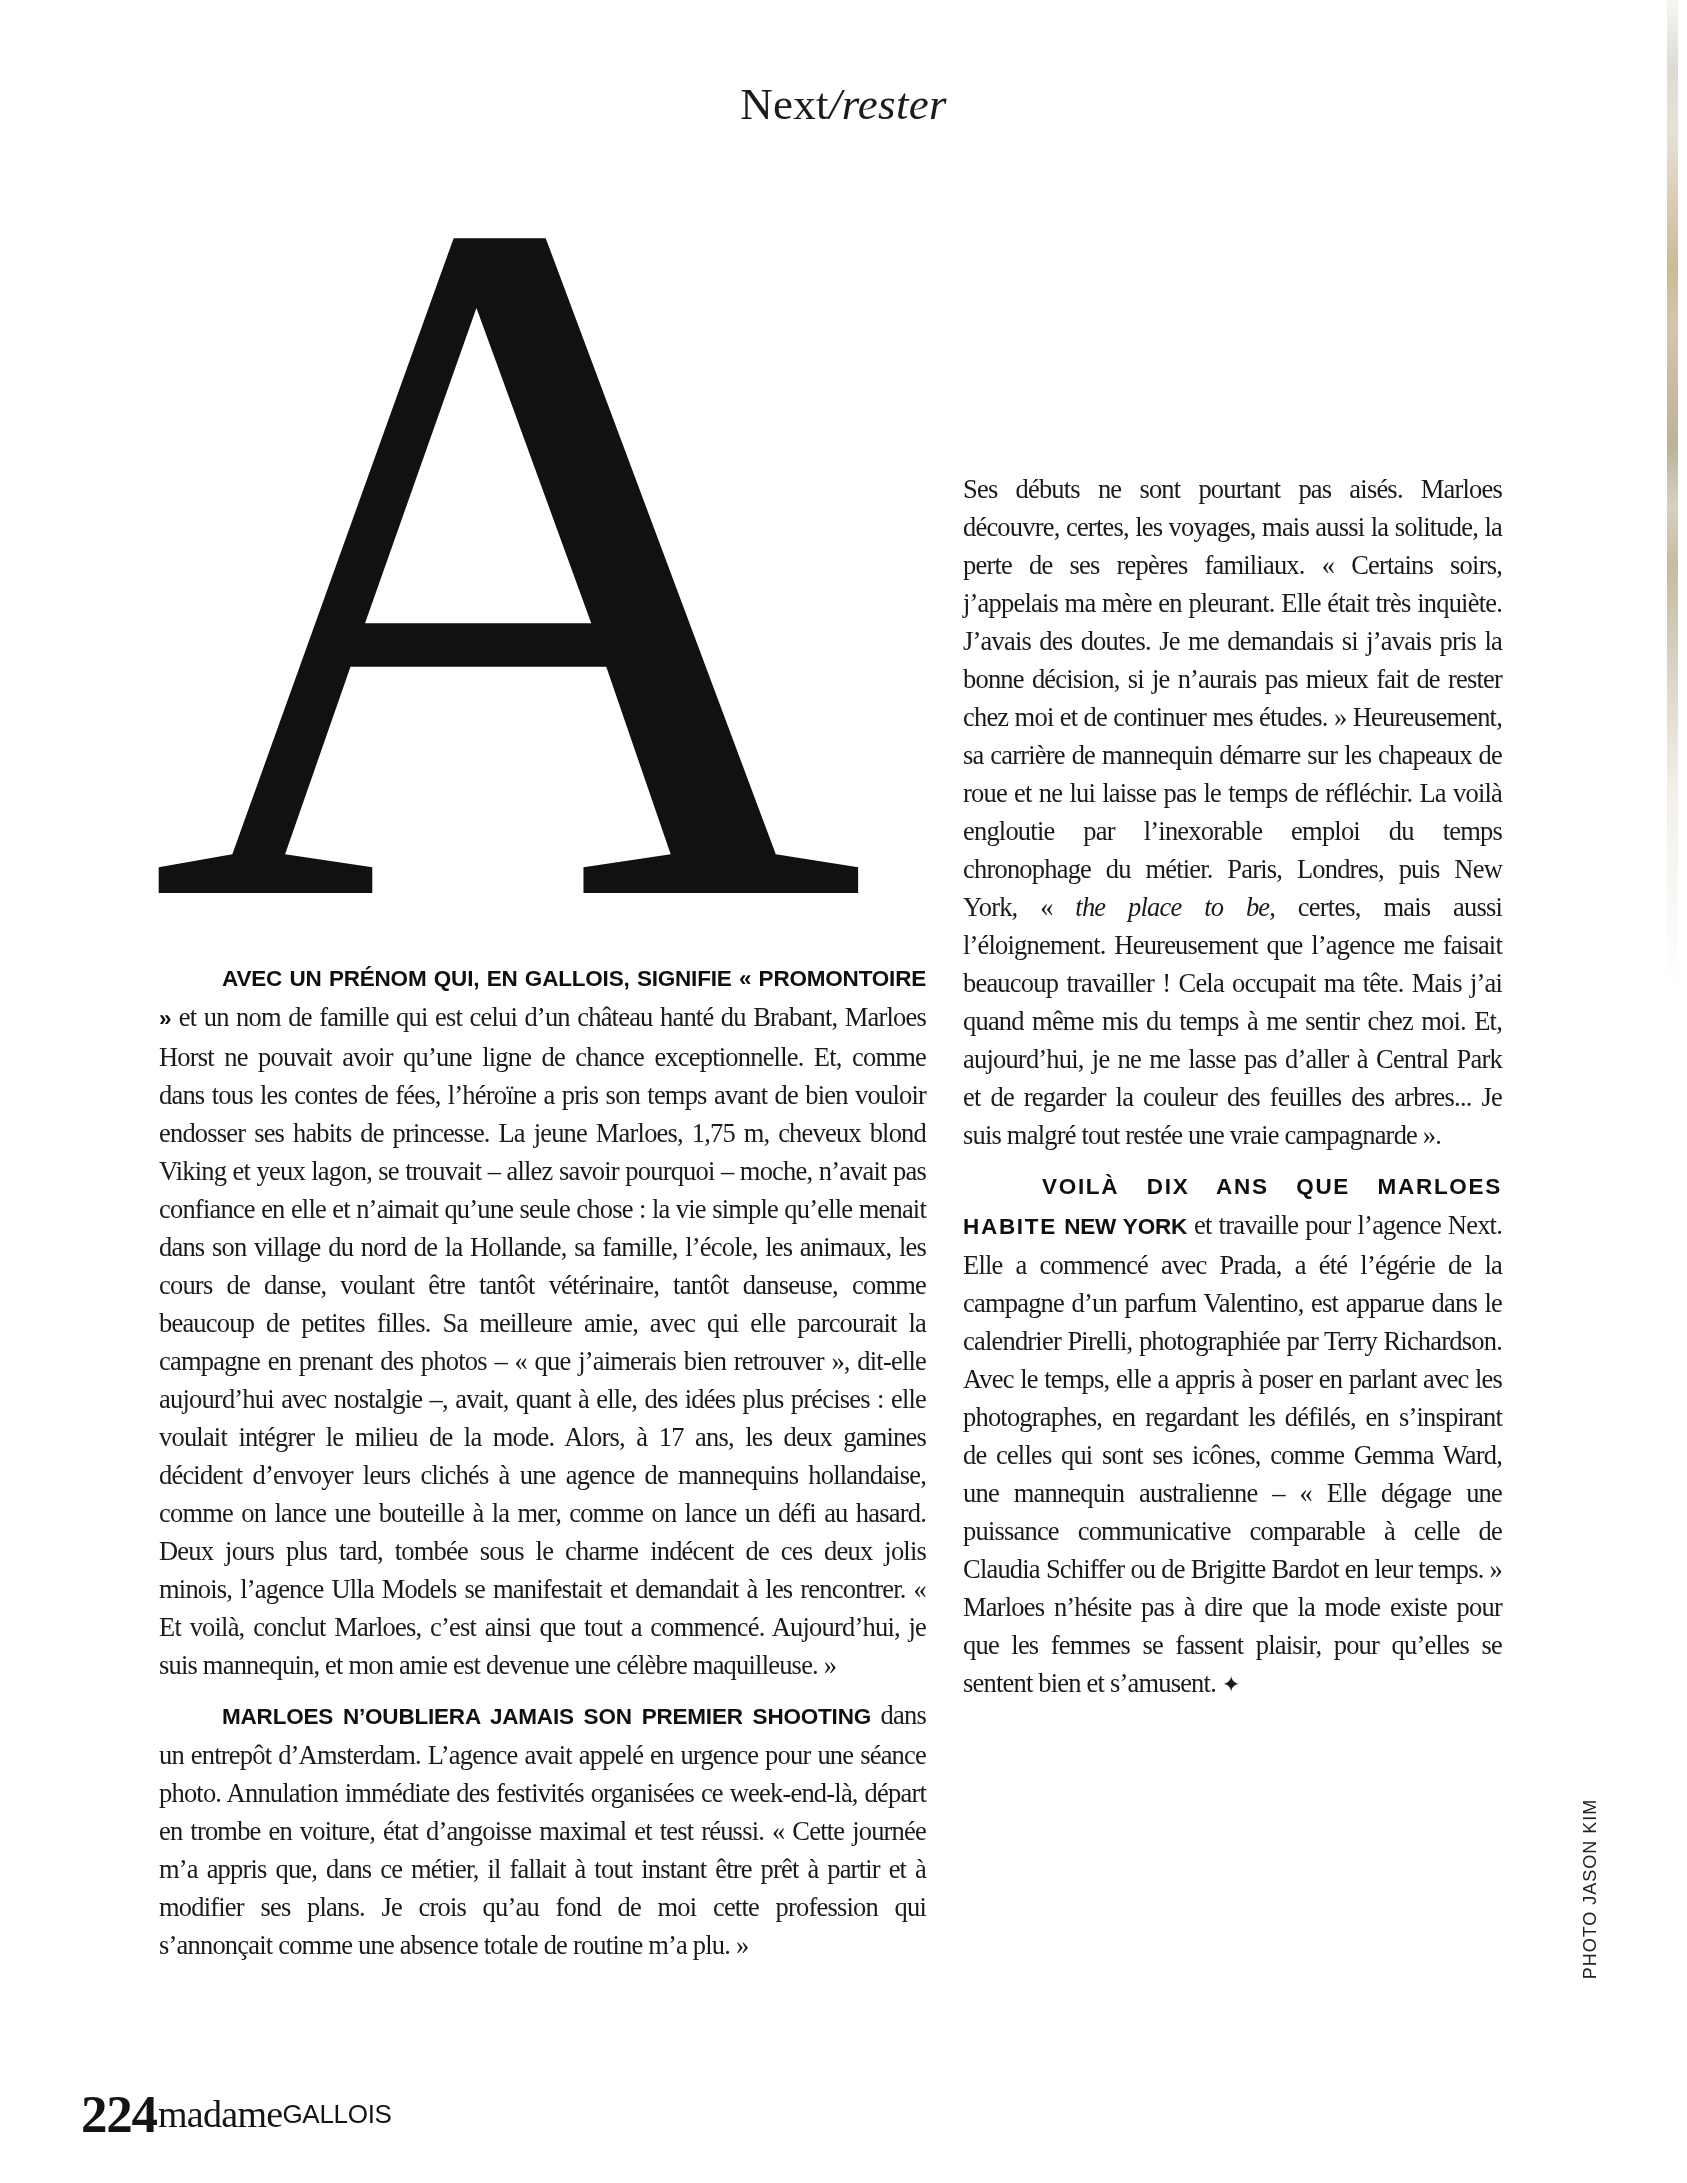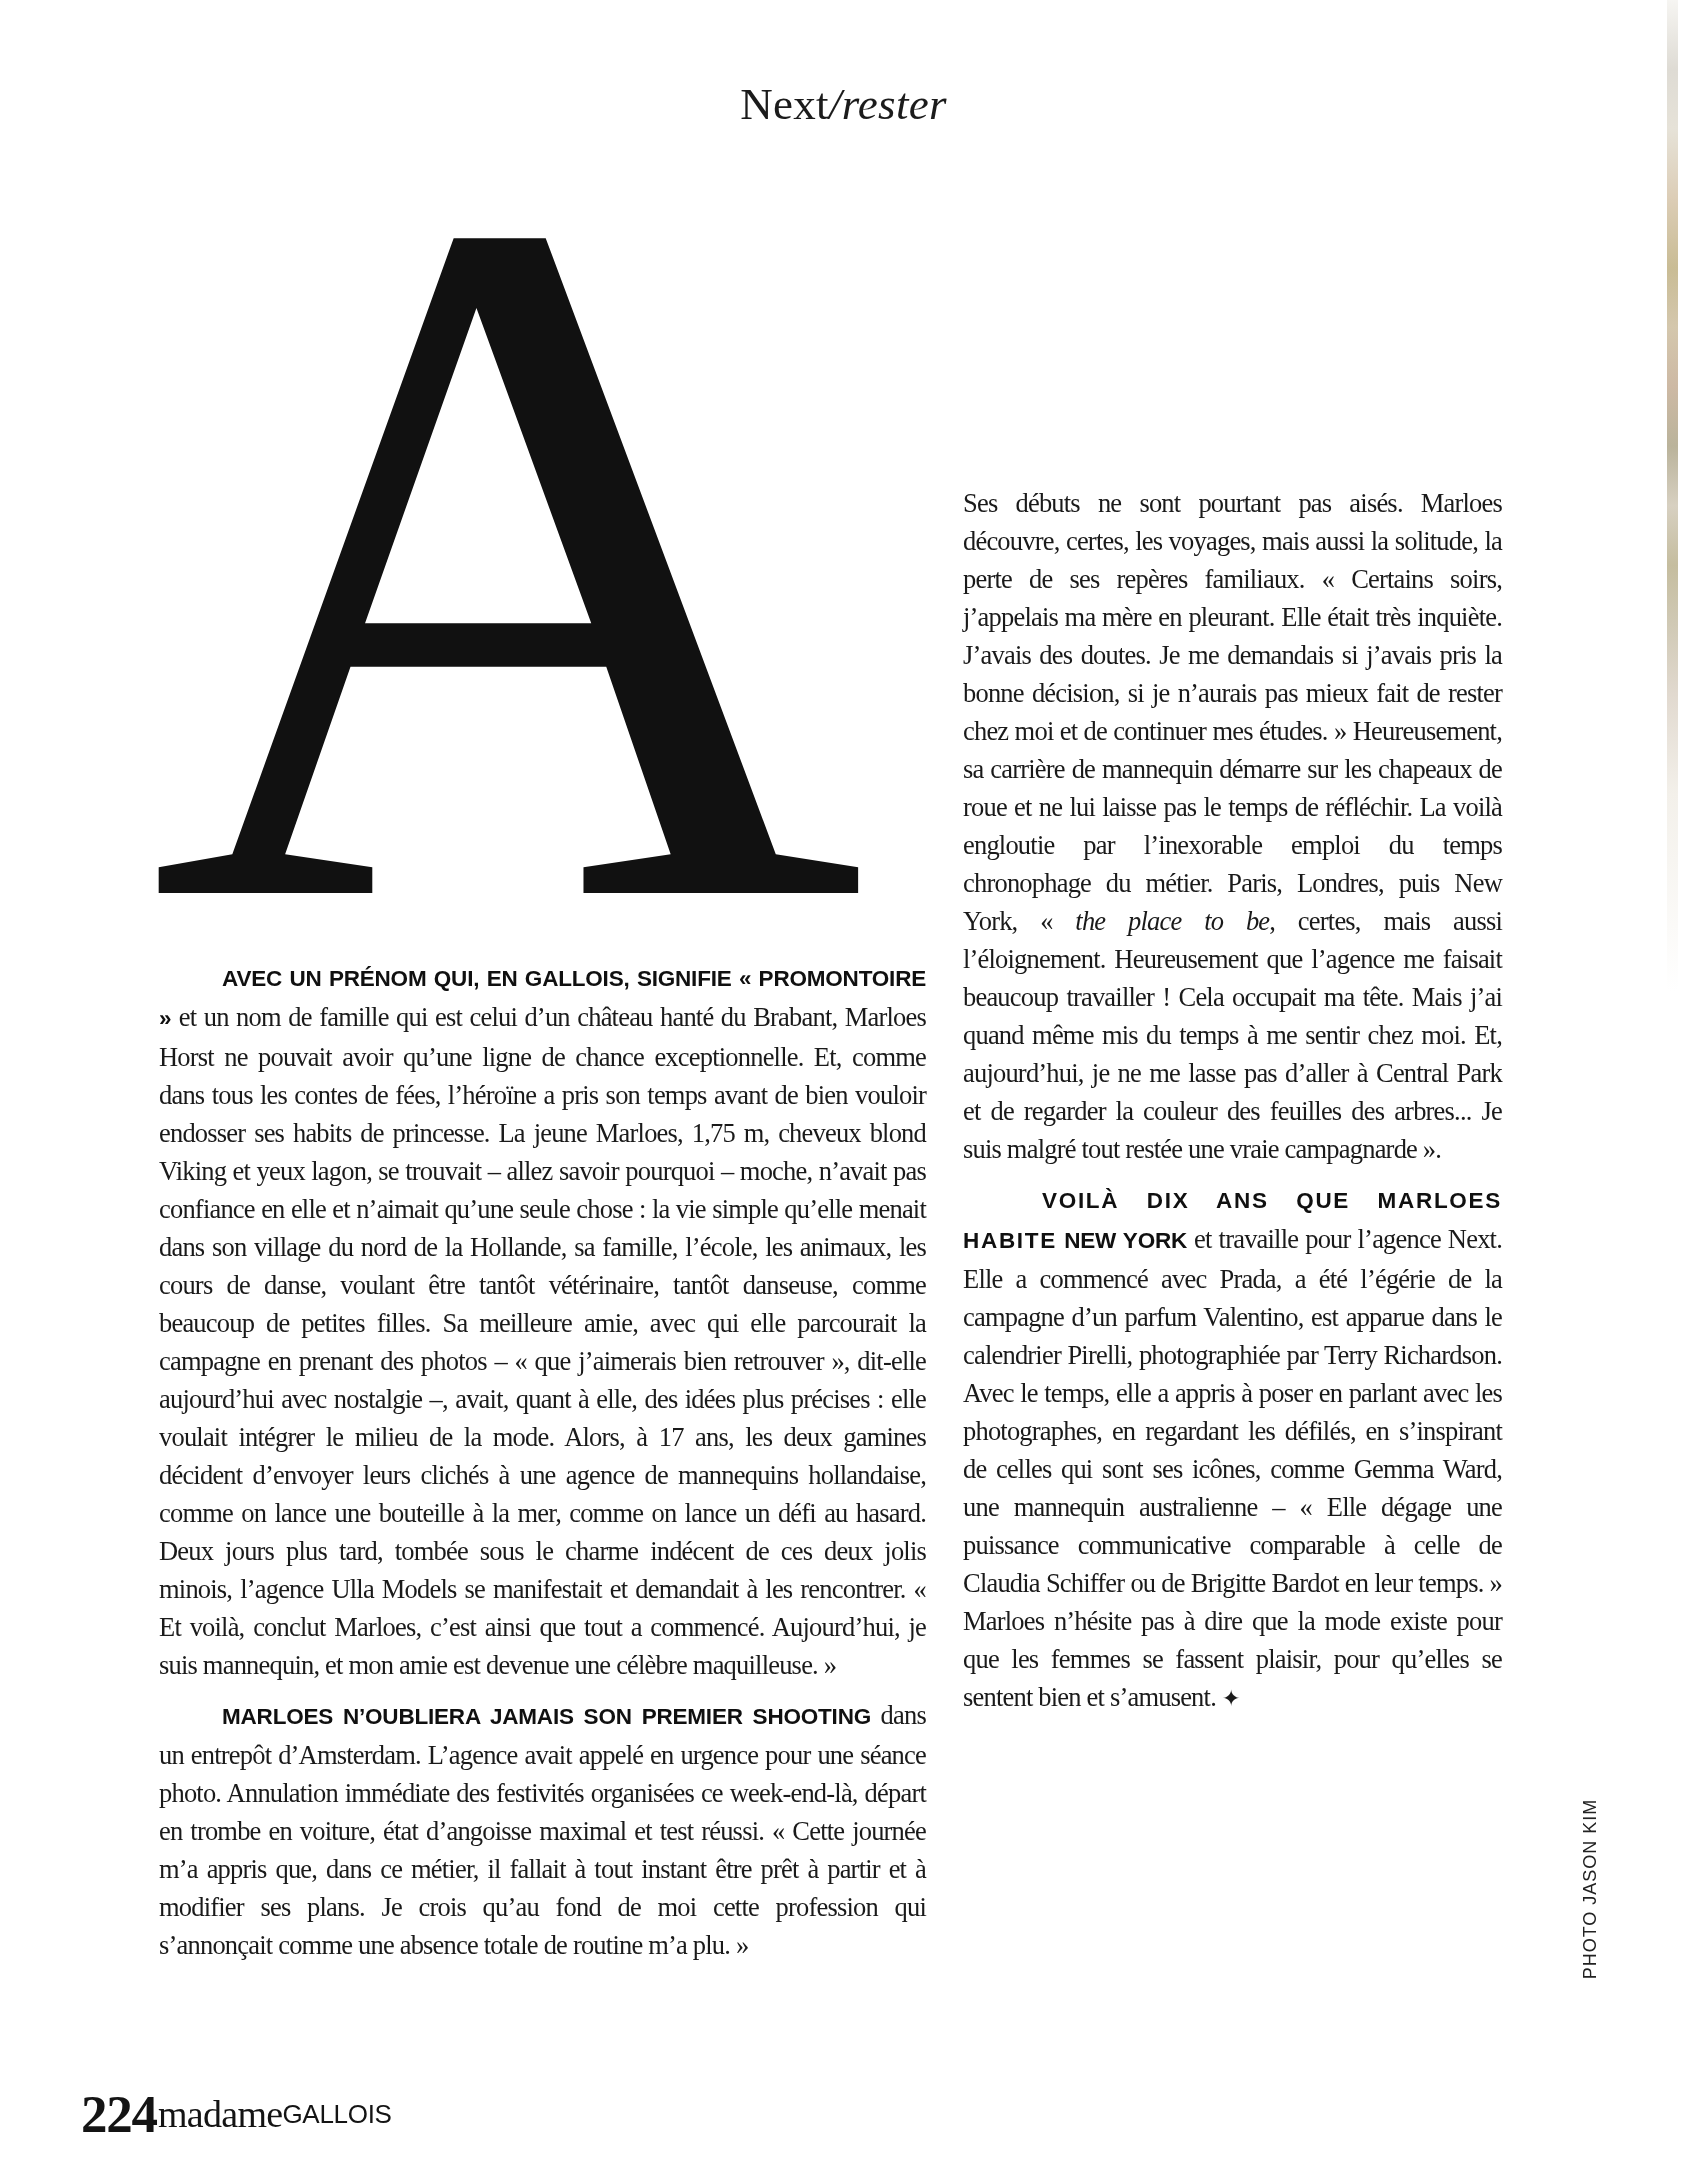--- a/index.html
+++ b/index.html
@@ -39,21 +39,21 @@
   .col { position: absolute; text-align: justify; }
   .col p {
     font-size: 26.5px;
     line-height: 38px;
     letter-spacing: -0.8px;
     color: #1a1a1a;
     hyphens: auto;
     -webkit-hyphens: auto;
   }
   .col-left  { top: 958px; left: 159px;  width: 767px; }
-  .col-right { top: 470px;  left: 963px; width: 539px; margin-top: 14px;  }
+  .col-right { top: 470px;  left: 963px; width: 539px;  }
 
   .col p.indented  { text-indent: 63px; }
   .col p.indented2 { text-indent: 79px; }
   .col p + p { margin-top: 12px; }
 
   .lead {
     font-family: "Liberation Sans", sans-serif;
     font-weight: bold;
     font-size: 22.5px;
     letter-spacing: -0.2px;

